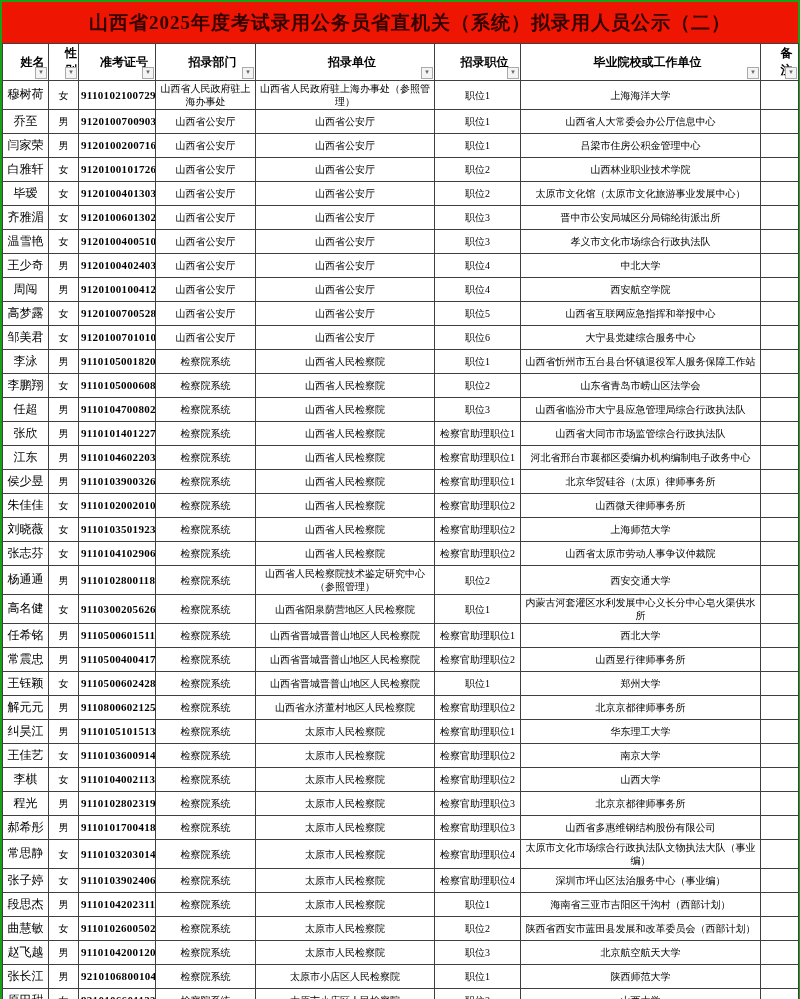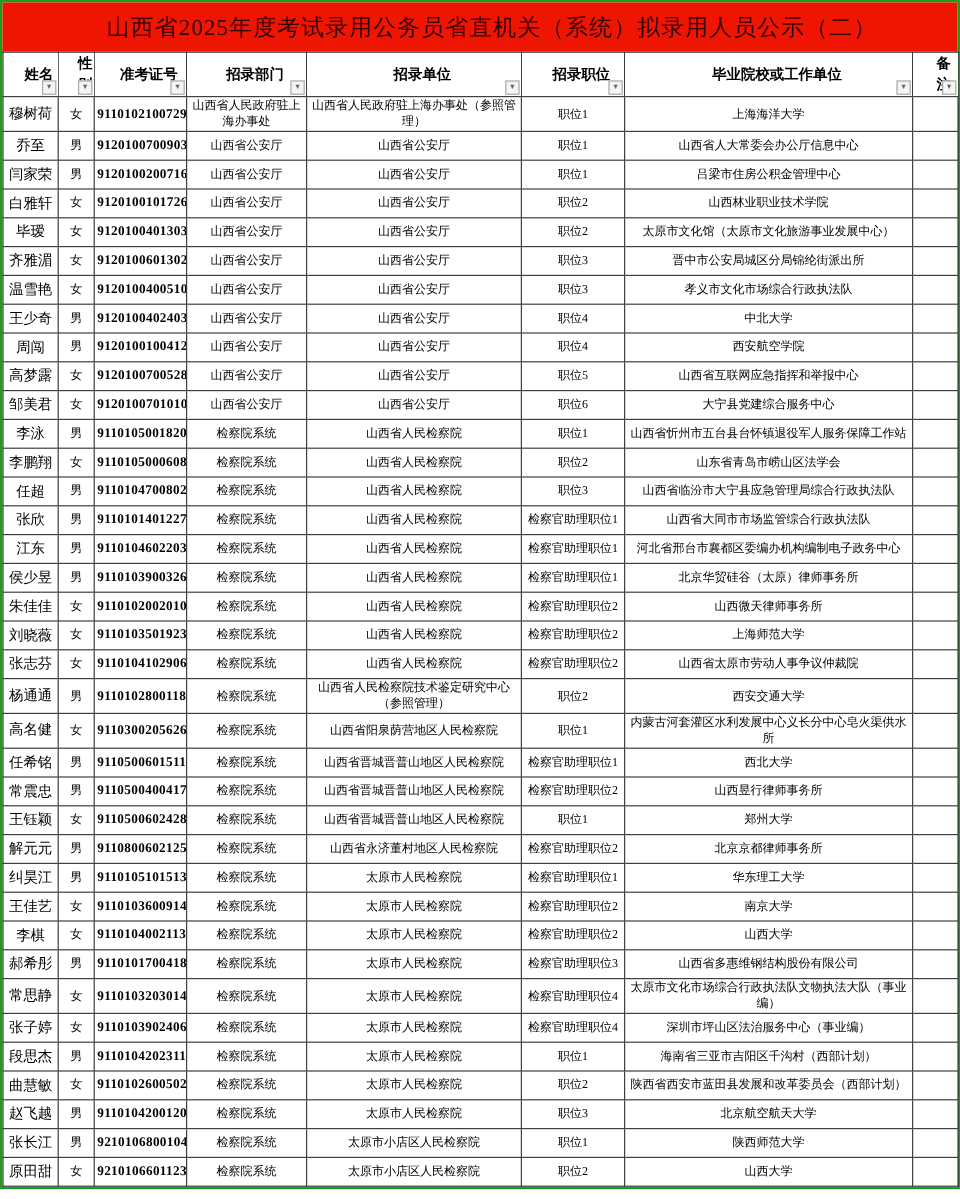--- a/index.html
+++ b/index.html
@@ -1,20 +1,20 @@
 <!DOCTYPE html>
 <html><head>
 <meta charset="utf-8">
 <style>
   html,body{margin:0;padding:0;background:#ffffff;}
   body{width:800px;font-family:"Liberation Serif","DejaVu Serif",serif;color:#000;}
   .sheet{width:796px;border:2px solid #18a018;box-sizing:content-box;}
   .banner{
     height:41px;display:flex;align-items:center;justify-content:center;
-    font-weight:normal;font-size:19px;letter-spacing:1px;padding-left:20px;
+    font-weight:bold;font-size:19px;letter-spacing:1px;padding-left:20px;
   }
   table{width:100%;border-collapse:collapse;table-layout:fixed;}
   col.c-name{width:46px;} col.c-gender{width:30px;} col.c-exam{width:77px;}
   col.c-dept{width:100px;} col.c-unit{width:179px;} col.c-pos{width:86px;}
   col.c-school{width:240px;} col.c-remark{width:38px;}
   th,td{border:1px solid #3f3f3f;text-align:center;vertical-align:middle;padding:1px 2px;overflow:hidden;}
   th{font-size:12px;height:28px;font-weight:bold;position:relative;background:#fff;padding-left:16px;}
   td{font-size:10px;height:21px;line-height:1.3;}
   td.col-exam_no{font-size:11px;font-weight:bold;letter-spacing:0.3px;}
   td.col-name{font-size:12px;}
@@ -337,20 +337,30 @@
           <td class="col-name">李棋</td>
           <td class="col-gender">女</td>
           <td class="col-exam_no">9110104002113</td>
           <td class="col-dept">检察院系统</td>
           <td class="col-unit">太原市人民检察院</td>
           <td class="col-position">检察官助理职位2</td>
           <td class="col-school">山西大学</td>
           <td class="col-remark"></td>
         </tr>
         <tr>
+          <td class="col-name">程光</td>
+          <td class="col-gender">男</td>
+          <td class="col-exam_no">9110102802319</td>
+          <td class="col-dept">检察院系统</td>
+          <td class="col-unit">太原市人民检察院</td>
+          <td class="col-position">检察官助理职位3</td>
+          <td class="col-school">北京京都律师事务所</td>
+          <td class="col-remark"></td>
+        </tr>
+        <tr>
           <td class="col-name">郝希彤</td>
           <td class="col-gender">男</td>
           <td class="col-exam_no">9110101700418</td>
           <td class="col-dept">检察院系统</td>
           <td class="col-unit">太原市人民检察院</td>
           <td class="col-position">检察官助理职位3</td>
           <td class="col-school">山西省多惠维钢结构股份有限公司</td>
           <td class="col-remark"></td>
         </tr>
         <tr>

